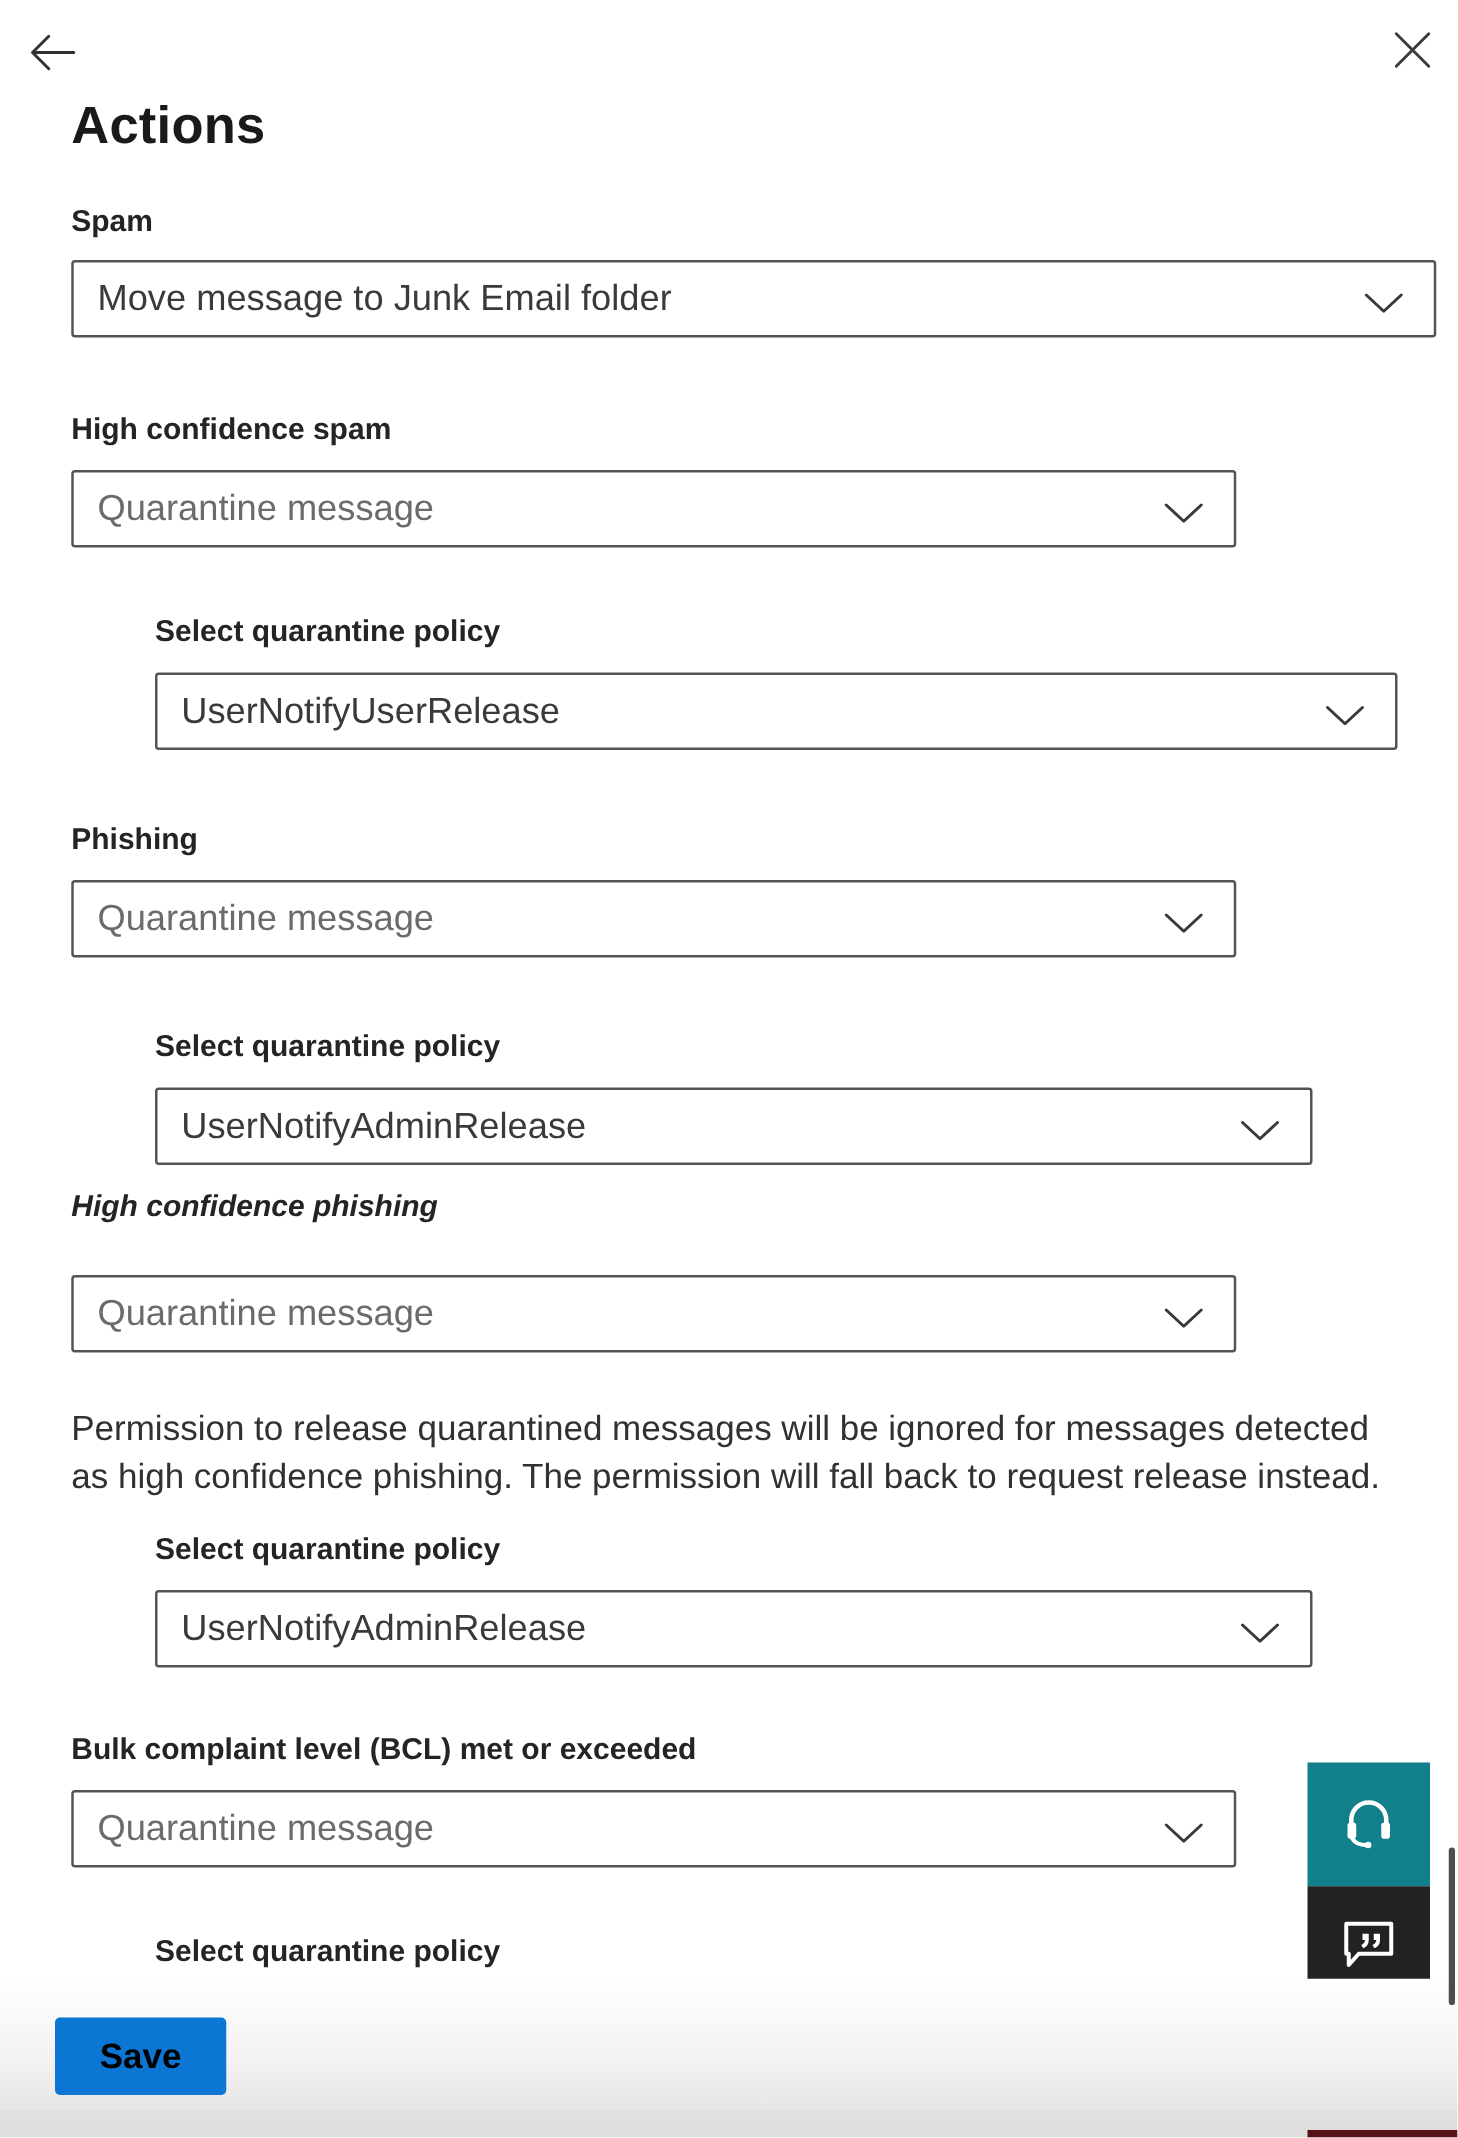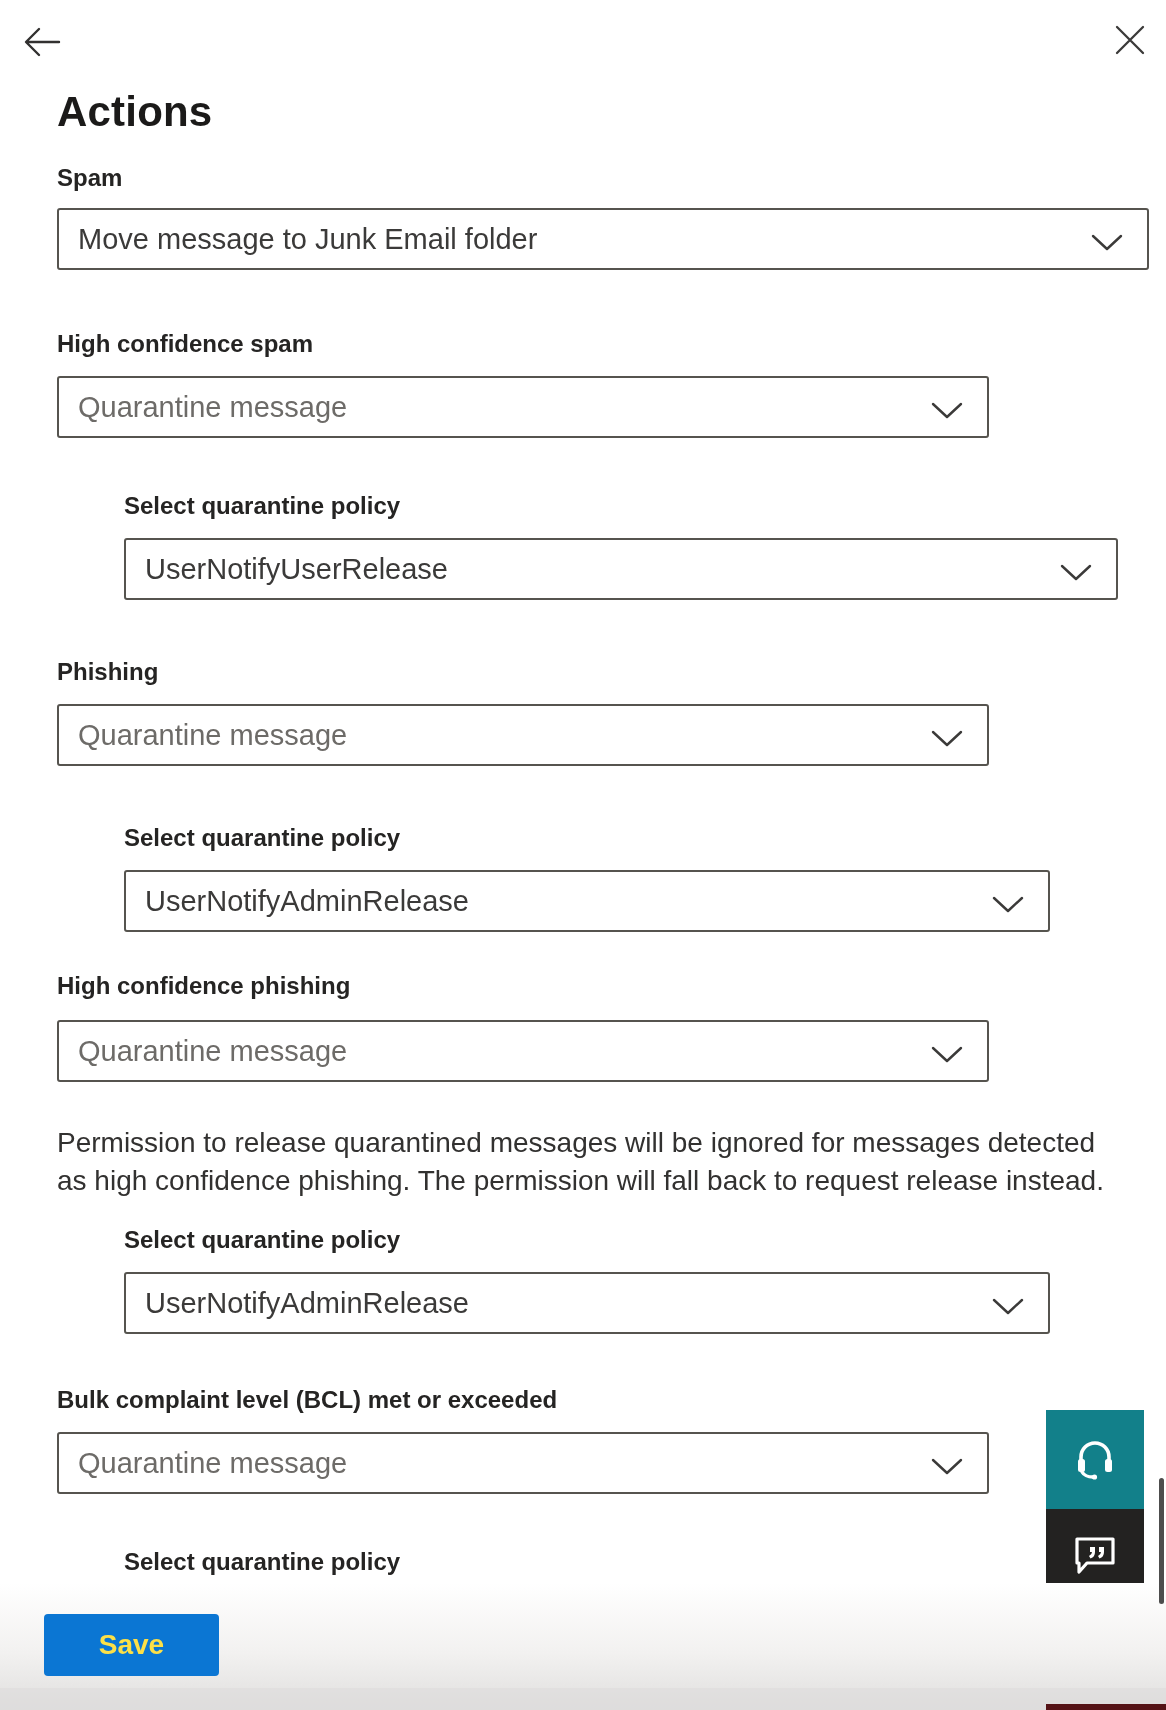--- a/index.html
+++ b/index.html
@@ -11,54 +11,54 @@
     overflow:hidden;
     color:#252423;
   }
   .abs{position:absolute;}
 
   
   .back-btn{left:22px;top:24px;width:40px;height:36px;cursor:pointer;}
   .close-btn{left:1112px;top:22px;width:36px;height:36px;cursor:pointer;}
 
   
-  .page-title{left:57px;top:88px;font-size:42px;font-weight:700;color:#1b1a19;letter-spacing:.2px;}
+  .page-title{left:57px;top:76px;font-size:42px;font-weight:700;color:#1b1a19;letter-spacing:.2px;}
 
   
   .field-label{font-size:24px;font-weight:600;color:#252423;}
   .dropdown{
     height:62px;background:#ffffff;
     border:2px solid #56544f;border-radius:3px;
     display:flex;align-items:center;
     padding:0 60px 0 19px;box-sizing:border-box;
     cursor:pointer;
   }
   .dropdown .value{font-size:29px;color:#3b3a39;white-space:nowrap;overflow:hidden;}
   .dropdown.muted .value{color:#6d6b68;}
   .chev{position:absolute;right:24px;top:24px;width:32px;height:17px;}
 
   .lbl-f0{left:57px;top:164px;}   .dd-f0{left:57px;top:208px;width:1092px;}
   .lbl-f1{left:57px;top:330px;}   .dd-f1{left:57px;top:376px;width:932px;}
   .lbl-f2{left:124px;top:492px;}  .dd-f2{left:124px;top:538px;width:994px;}
   .lbl-f3{left:57px;top:658px;}   .dd-f3{left:57px;top:704px;width:932px;}
   .lbl-f4{left:124px;top:824px;}  .dd-f4{left:124px;top:870px;width:926px;}
-  .lbl-f5{left:57px;top:972px;}   .dd-f5{left:57px;top:1020px;width:932px;}
+  .lbl-f5{left:57px;top:952px;font-style:italic;}   .dd-f5{left:57px;top:1020px;width:932px;}
   .note{left:57px;top:1124px;width:1052px;font-size:28px;line-height:38px;color:#323130;}
   .lbl-f6{left:124px;top:1226px;} .dd-f6{left:124px;top:1272px;width:926px;}
   .lbl-f7{left:57px;top:1386px;}  .dd-f7{left:57px;top:1432px;width:932px;}
   .lbl-f8{left:124px;top:1548px;height:35px;overflow:hidden;}
 
   
   .footer{left:0;top:1583px;width:1166px;height:127px;
     background:linear-gradient(#ffffff 0%,#f2f1f0 55%,#e0dfde 100%);}
   .footer-bottom-strip{left:0;top:1688px;width:1166px;height:22px;background:#dcdbda;opacity:.55;}
   .btn{position:absolute;top:31px;height:62px;border-radius:4px;
     display:flex;align-items:center;justify-content:center;
     font-size:28px;font-weight:600;cursor:pointer;box-sizing:border-box;}
-  .btn-save{left:44px;width:175px;background:#0b76d3;color:#fde047;border:none;}
+  .btn-save{left:44px;width:137px;background:#0b76d3;color:#000000;border:none;}
   .btn-cancel{left:227px;width:166px;background:#f1f0ef;color:#252423;border:2px solid #79776f;}
 
   
   .fab{left:1046px;width:98px;display:flex;align-items:center;justify-content:center;cursor:pointer;}
   .fab-help{top:1410px;height:99px;background:#12808A;}
   .fab-feedback{top:1509px;height:96px;background:#232221;}
 
   
   .scroll-thumb{left:1159px;top:1478px;width:5px;height:126px;background:#4d4d4d;border-radius:3px;cursor:pointer;}
 

